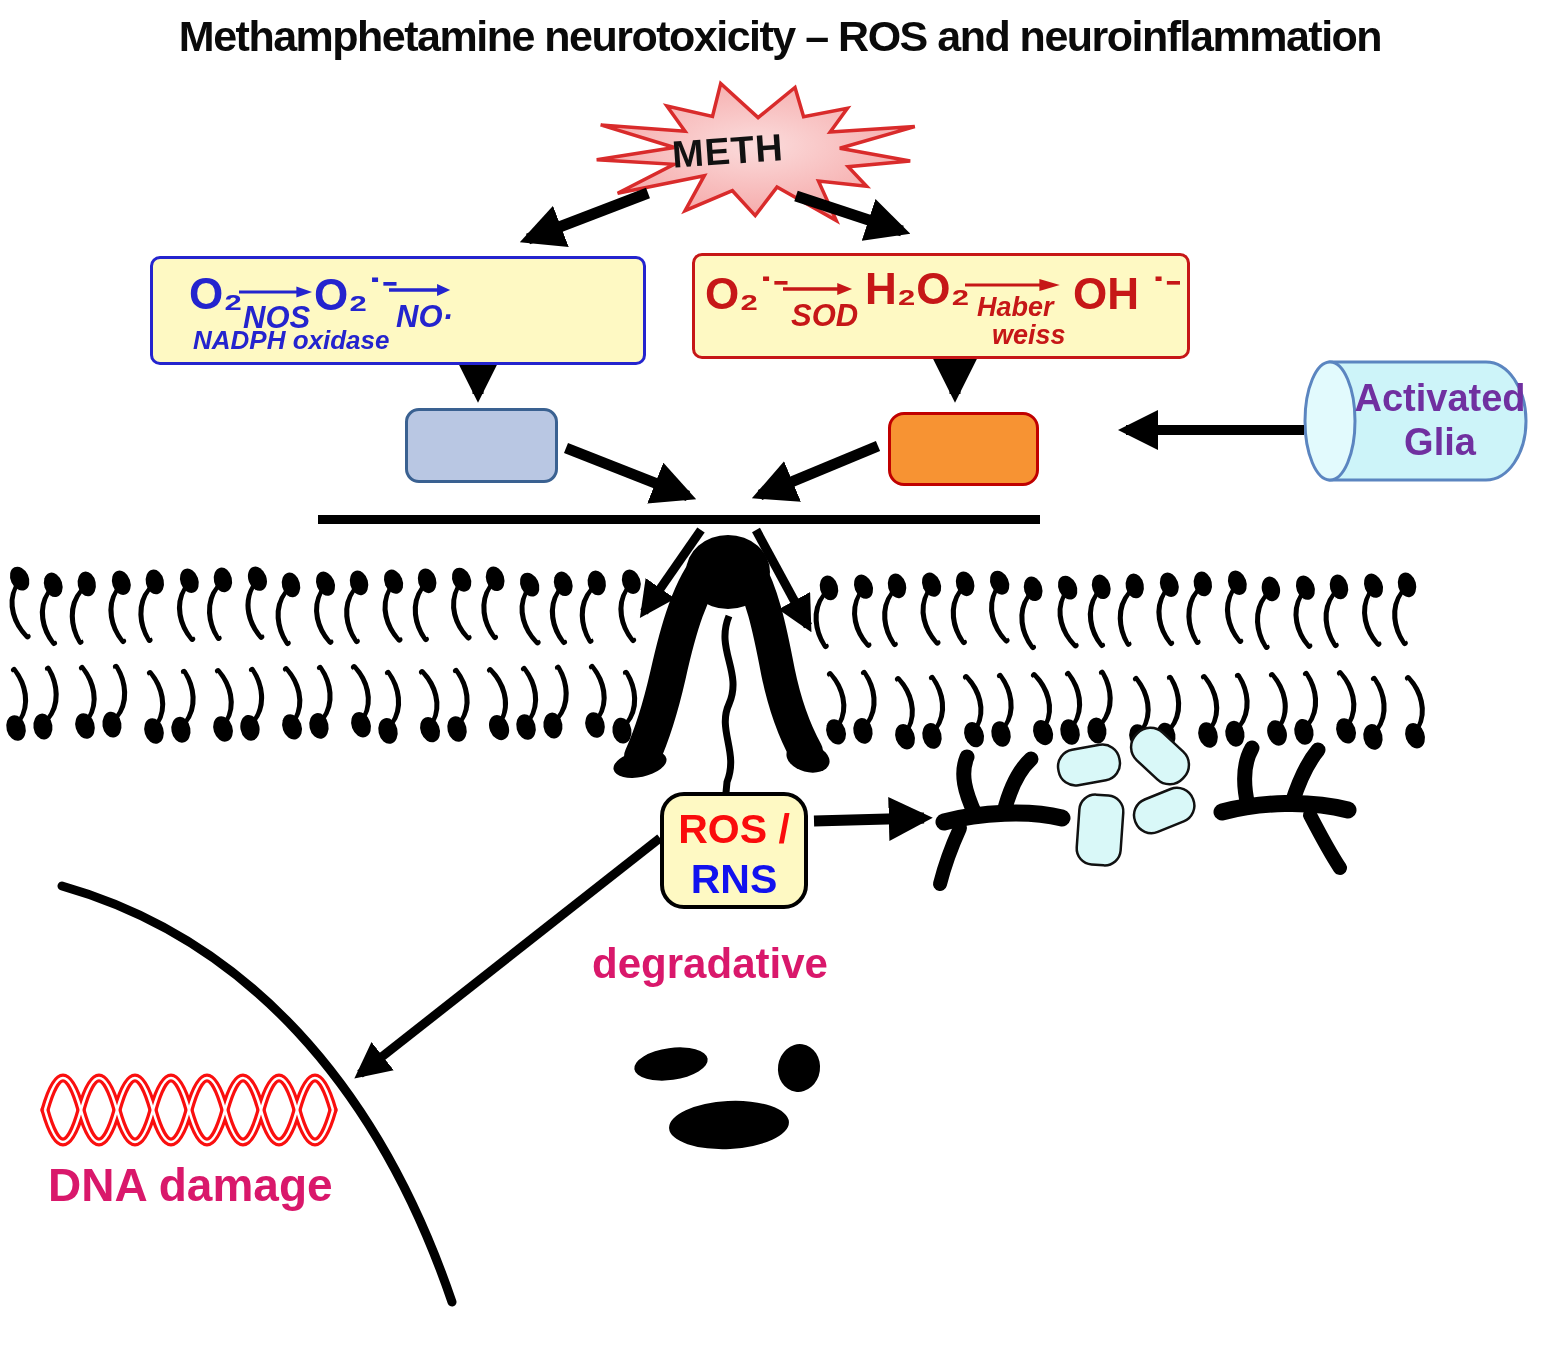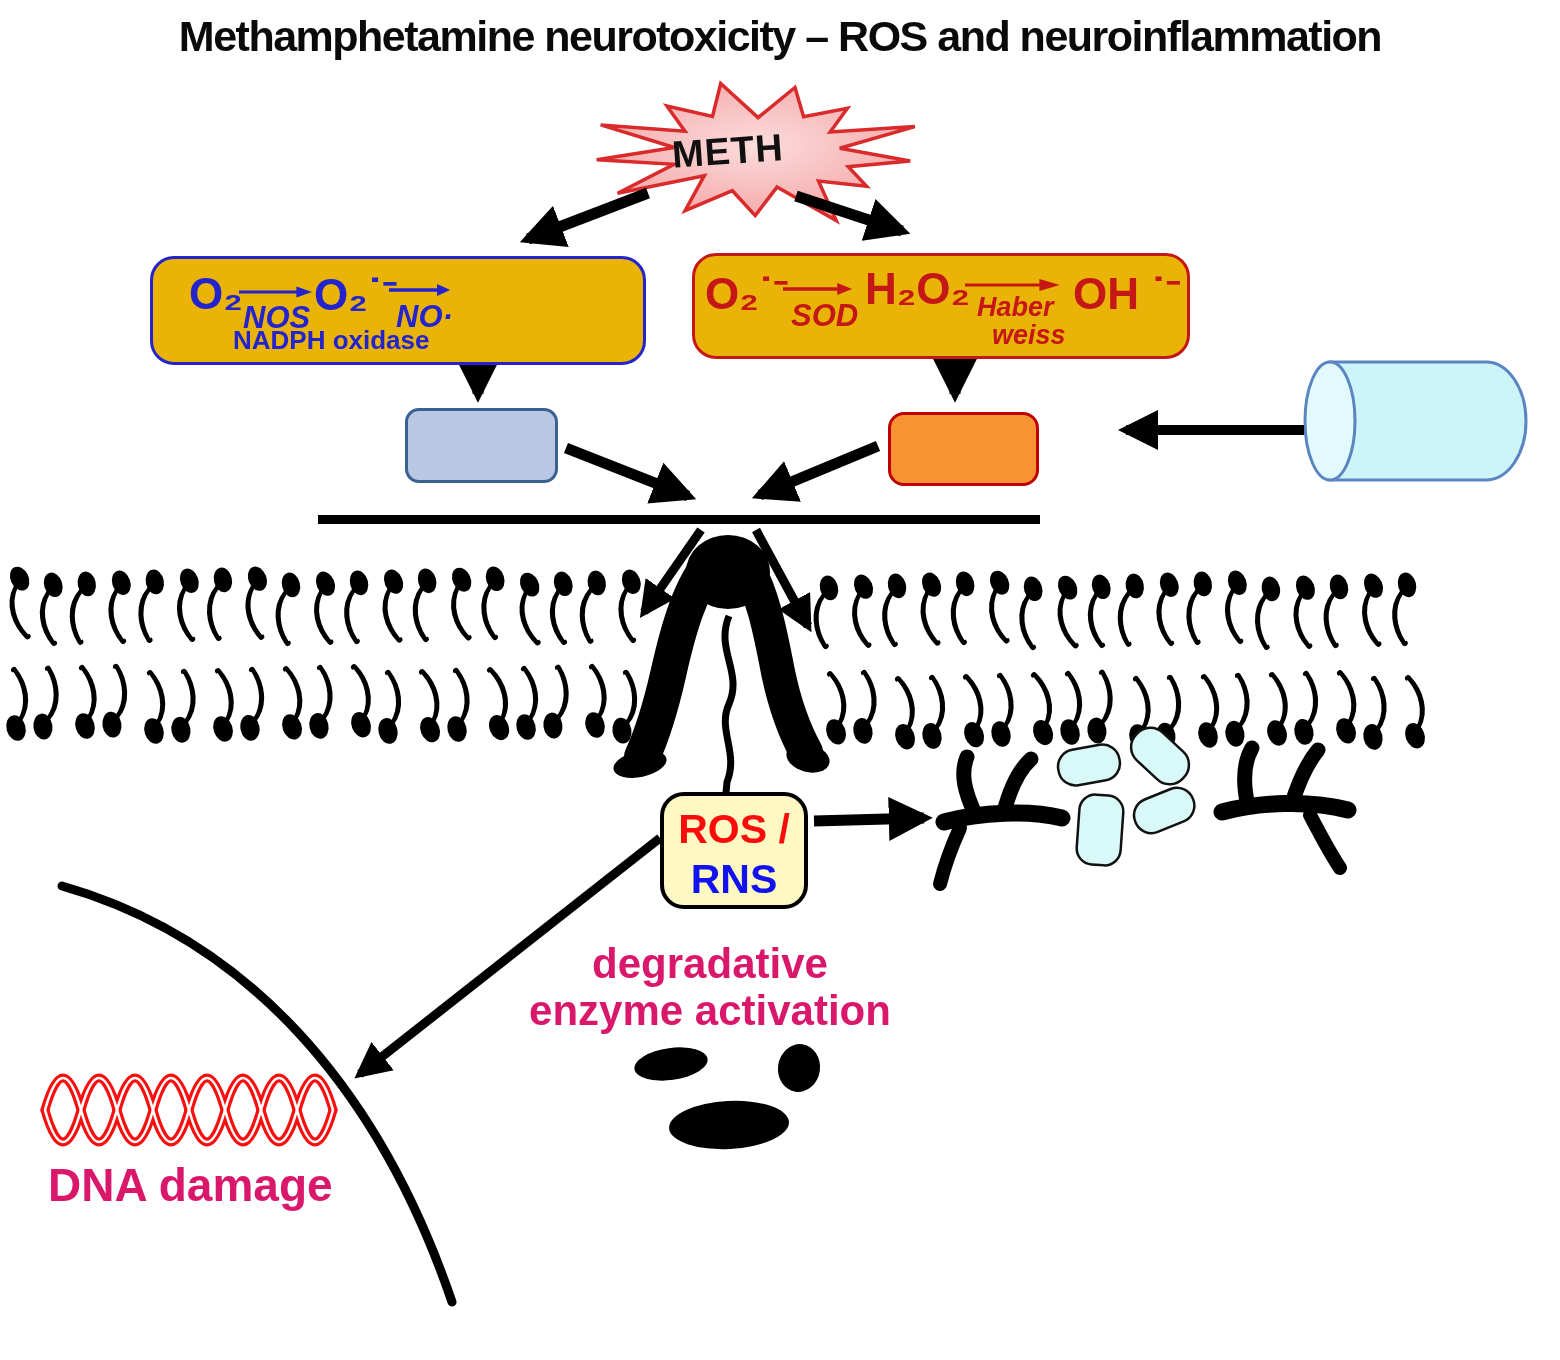--- a/index.html
+++ b/index.html
@@ -5,27 +5,27 @@
   html,body{margin:0;padding:0;background:#ffffff;}
   .canvas{position:relative;width:1560px;height:1360px;background:#fff;overflow:hidden;
           font-family:"Liberation Sans", sans-serif;}
   svg.layer{position:absolute;left:0;top:0;width:1560px;height:1360px;}
   .abs{position:absolute;}
   .title{left:0;top:12px;width:1560px;text-align:center;font-size:43px;font-weight:bold;
          color:#0a0a0a;letter-spacing:-1.5px;}
   .meth-label{left:672px;top:130px;font-size:38px;font-weight:bold;color:#111;
               letter-spacing:1px;transform:rotate(-4deg);}
   
-  .fbox{border-radius:24px;background:#eab308;}
+  .fbox{border-radius:10px;background:#fef9c3;}
   .fbox.blue{left:150px;top:256px;width:490px;height:103px;border:3.5px solid var(--formulaBlue);color:var(--formulaBlue);}
   .fbox.red{left:692px;top:253px;width:492px;height:100px;border:3.5px solid var(--formulaRed);color:var(--formulaRed);}
   .fbox span{position:absolute;white-space:nowrap;}
   .term{font-size:44px;font-weight:bold;}
   .rxn-label{font-size:31px;font-style:italic;font-weight:bold;}
-  .footnote{font-size:26px;font-weight:bold;margin-left:40px;}
+  .footnote{font-size:26px;font-style:italic;font-weight:bold;}
   .farrow{position:absolute;color:inherit;}
   
   .shaperect{border-radius:14px;}
   .shaperect.steel{left:405px;top:408px;width:147px;height:69px;background:var(--steelFill);border:3px solid var(--steelEdge);}
   .shaperect.orange{left:888px;top:412px;width:145px;height:68px;background:var(--orangeFill);border:3.5px solid var(--orangeEdge);border-radius:16px;}
   .glia-label{left:1350px;top:376px;width:180px;text-align:center;font-size:38px;line-height:44px;
               font-weight:bold;color:var(--gliaPurple);}
   .mag{color:var(--magenta);font-weight:bold;white-space:nowrap;}
   .lbl-lipid{left:252px;top:638px;font-size:42px;}
   .lbl-protein{left:818px;top:641px;font-size:43px;}
@@ -255,24 +255,27 @@
       <path d="M62,1 L79,7 L62,13 Z" fill="currentColor"></path>
     </svg>
     <span class="rxn-label" style="left:282px;top:36px;font-size:27px;">Haber</span>
     <span class="rxn-label" style="left:297px;top:64px;font-size:27px;">weiss</span>
     <span class="term" style="left:378px;top:6px;">OH ˙⁻</span>
   </div>
 
   <div class="abs shaperect steel"></div>
   <div class="abs shaperect orange"></div>
 
+  <div class="abs glia-label">
+    <div>Activated</div>
+    <div>Glia</div>
+  </div>
 
   <div class="abs mag lbl-degrad">
     <div>degradative</div>
-    <div>enzyme activation</div>
   </div>
   <div class="abs mag lbl-dna">DNA damage</div>
 
   <div class="abs rosbox">
     <div class="ros-line1">ROS /</div>
     <div class="ros-line2">RNS</div>
   </div>
 
 </div>
 

